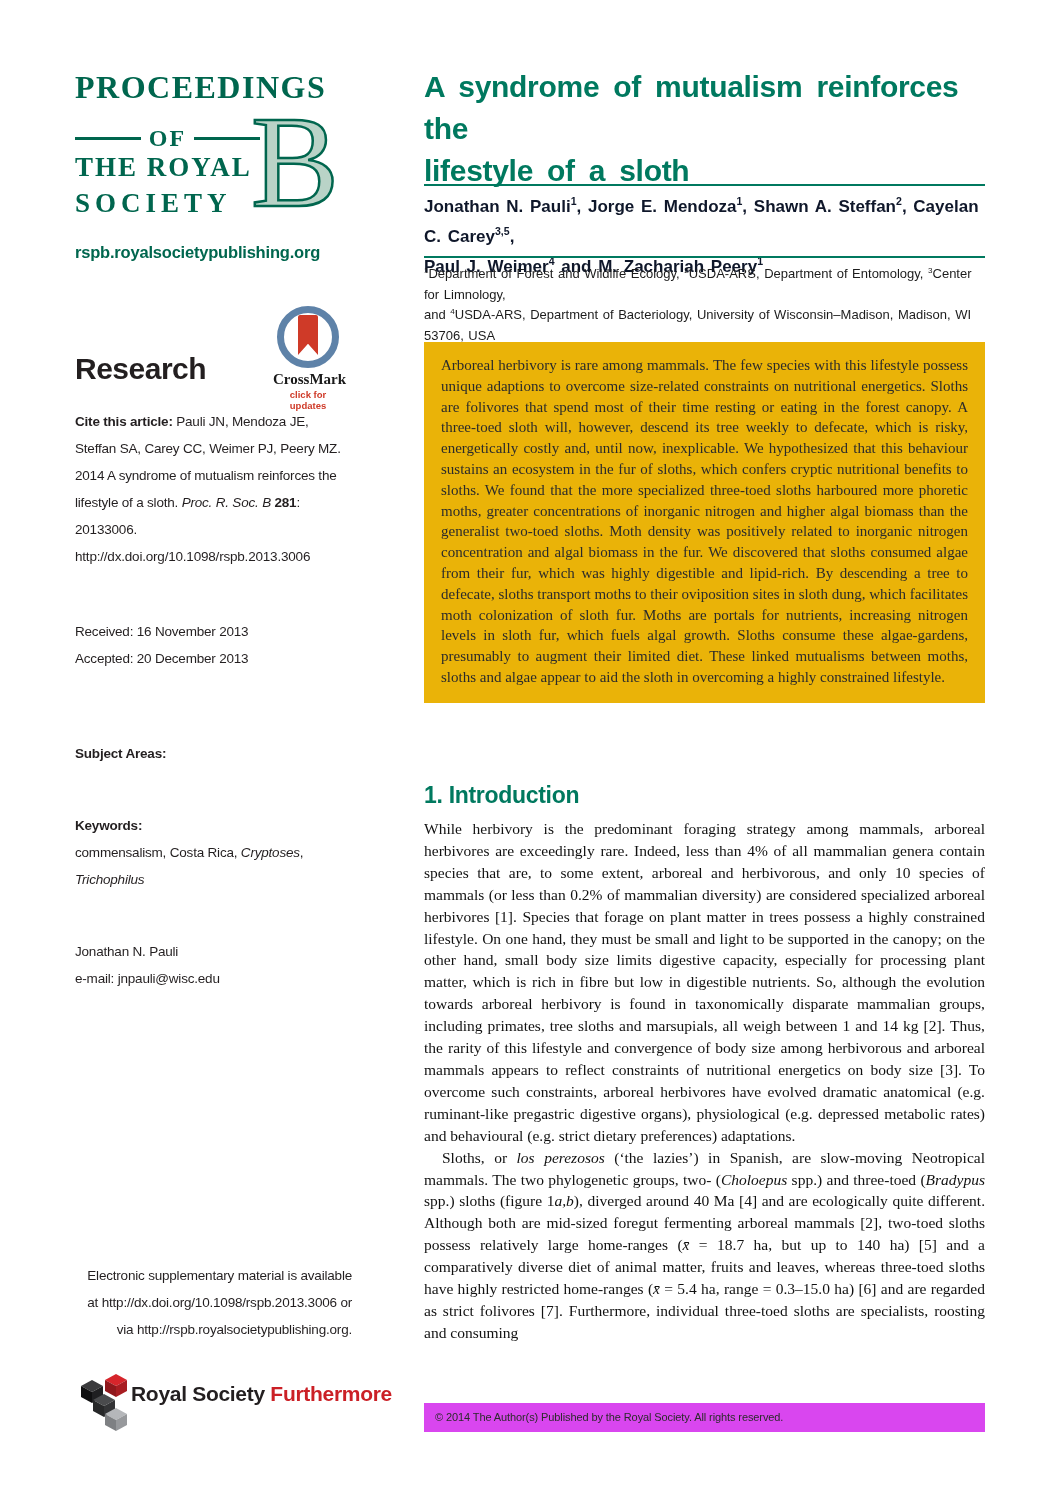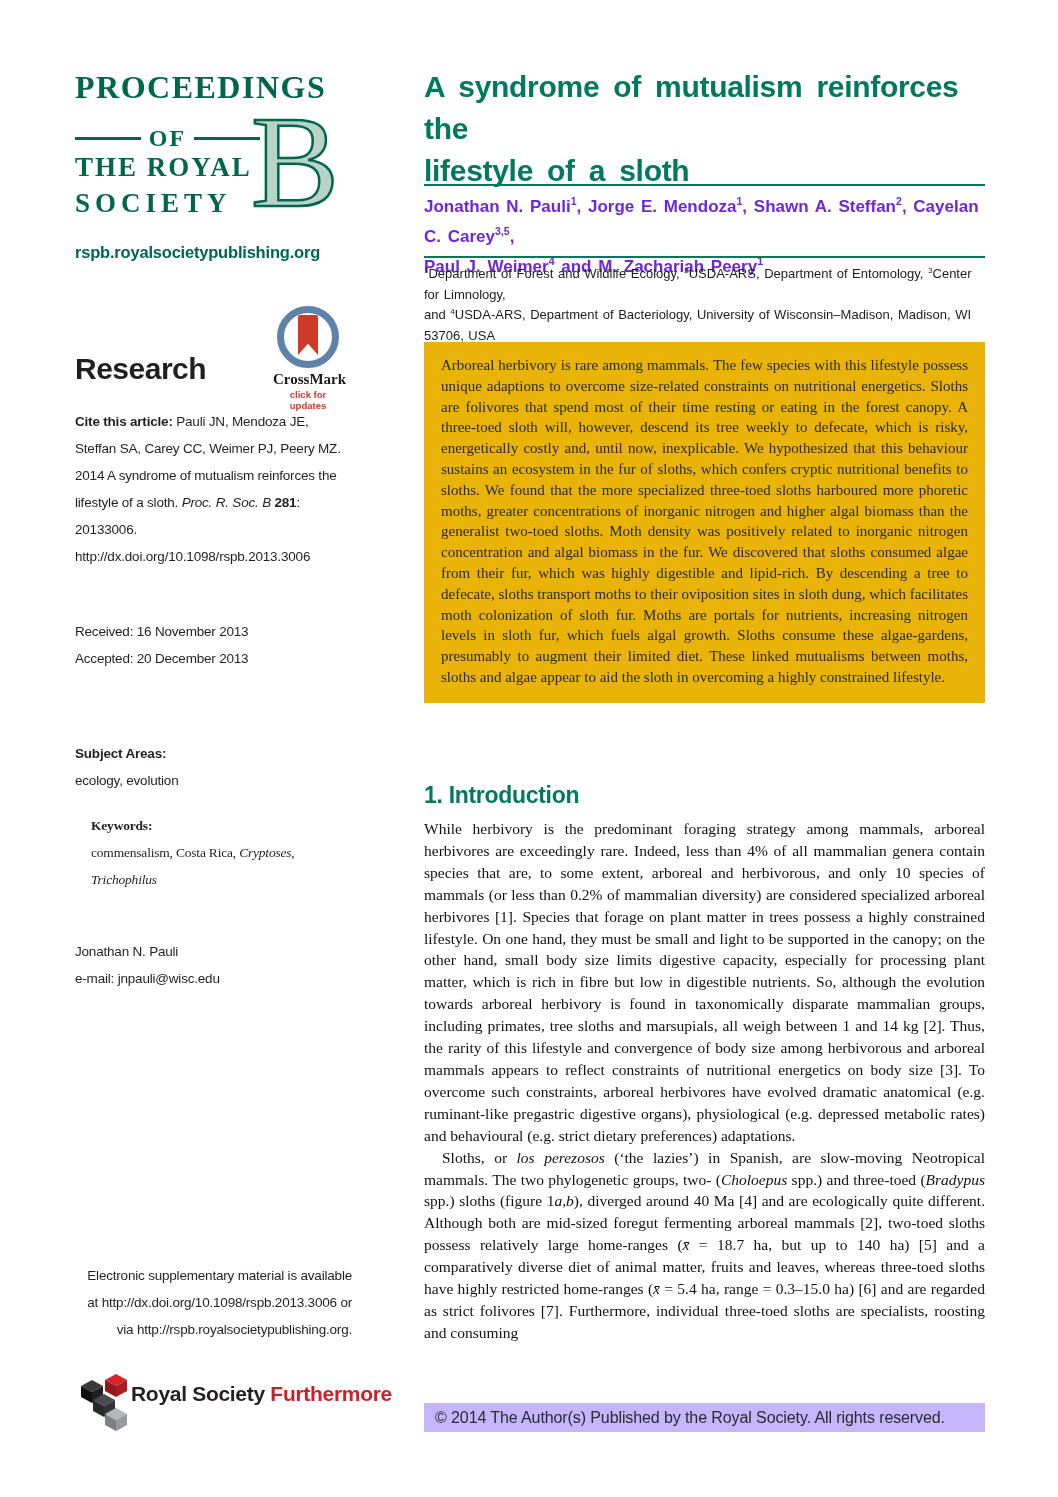--- a/index.html
+++ b/index.html
@@ -29,51 +29,51 @@
              border-radius:2px 2px 0 0;clip-path:polygon(0 0,100% 0,100% 100%,50% 72%,0 100%);}
   .cm-name{font-family:"Liberation Serif",serif;font-weight:bold;font-size:15px;margin-top:3px;color:#1a1a1a;}
   .cm-tag{font-size:9.5px;color:#cf3a28;font-weight:bold;margin-top:1px;}
 
   .sidetext{font-size:13.5px;line-height:27px;letter-spacing:-0.2px;color:#231f20;}
   .cite{position:absolute;left:0;top:408px;width:275px;}
   .cite-doi{position:absolute;left:0;top:543px;width:275px;}
   .received{position:absolute;left:0;top:618px;}
   .accepted{position:absolute;left:0;top:645px;}
   .subject{position:absolute;left:0;top:740px;width:275px;}
-  .keywords{position:absolute;left:16px;top:812px;width:275px;font-family:Liberation Serif, serif;}
+  .keywords{position:absolute;left:0;top:812px;width:275px;}
   .correspond{position:absolute;left:0;top:938px;width:275px;}
   .esm{position:absolute;left:0;top:1262px;width:277px;text-align:right;}
   .lbl{font-weight:bold;}
 
   .pub-logo{position:absolute;left:0;top:1372px;width:281px;height:62px;}
   .pub-cubes{position:absolute;left:0;top:0;}
   .pub-text{position:absolute;left:56px;top:10px;font-size:21px;font-weight:bold;letter-spacing:-0.3px;white-space:nowrap;}
   .pub-text .red{color:#cb2026;}
 
   
   .main{position:absolute;left:424px;top:0;width:561px;}
   .title{position:absolute;left:0;top:66px;width:561px;color:#00795f;font-size:30px;font-weight:bold;
          line-height:42px;word-spacing:6px;letter-spacing:-0.3px;}
   .rule{position:absolute;left:0;width:561px;height:2px;background:#00795f;}
   .rule1{top:184px;} .rule2{top:256px;}
-  .authors{position:absolute;left:0;top:192px;width:561px;color:#6d28d9;font-size:17px;font-weight:bold;
+  .authors{position:absolute;left:0;top:192px;width:561px;color:#0f172a;font-size:17px;font-weight:bold;
            line-height:30px;word-spacing:2px;}
   .affil{position:absolute;left:0;top:264px;width:561px;font-size:13px;line-height:20.5px;color:#1c1c1c;word-spacing:1px;}
 
   .abstract{position:absolute;left:0;top:342px;width:561px;box-sizing:border-box;background:#eab308;
             padding:13px 17px 15px 17px;font-family:"Liberation Serif",serif;font-size:15px;line-height:20.8px;
             text-align:justify;color:#2b2b2b;}
   .sec-head{position:absolute;left:0;top:782px;color:#00795f;font-size:23px;font-weight:bold;letter-spacing:-0.3px;}
   .bodytext{position:absolute;left:0;top:818px;width:561px;font-family:"Liberation Serif",serif;font-size:15.5px;
             line-height:21.9px;text-align:justify;color:#111;}
   .bodytext p{margin:0;}
   .bodytext p.indent{text-indent:18px;}
 
-  .footerbar{position:absolute;left:0;top:1403px;width:561px;height:29px;box-sizing:border-box;background:#c4b5fd;
-             font-size:16px;line-height:29px;padding-left:11px;color:#2b2b2b;letter-spacing:-0.1px;}
+  .footerbar{position:absolute;left:0;top:1403px;width:561px;height:29px;box-sizing:border-box;background:#d946ef;
+             font-size:11px;line-height:29px;padding-left:11px;color:#2b2b2b;letter-spacing:-0.1px;}
 </style>
 </head>
 <body>
 
 <div class="page">
 
   <div class="side">
 
     <div class="brand">
       <div class="l1">PROCEEDINGS</div>
@@ -100,21 +100,20 @@
     </div>
 
     <div class="cite sidetext"><span class="b">Cite this article:</span><span> Pauli JN, Mendoza JE, Steffan SA, Carey CC, Weimer PJ, Peery MZ. 2014 A syndrome of mutualism reinforces the lifestyle of a sloth. </span><span class="i">Proc. R. Soc. B</span><span> </span><span class="b">281</span><span>: 20133006.</span></div>
     <div class="cite-doi sidetext">http://dx.doi.org/10.1098/rspb.2013.3006</div>
 
     <div class="received sidetext">Received: 16 November 2013</div>
     <div class="accepted sidetext">Accepted: 20 December 2013</div>
 
     <div class="subject sidetext">
       <div class="lbl">Subject Areas:</div>
-      <div>ecology, evolution</div>
     </div>
 
     <div class="keywords sidetext">
       <div class="lbl">Keywords:</div>
       <div><span>commensalism, Costa Rica, </span><span class="i">Cryptoses</span><span>,</span><br><span class="i">Trichophilus</span></div>
     </div>
 
     <div class="correspond sidetext">
       <div>Jonathan N. Pauli</div>
       <div>e-mail: jnpauli@wisc.edu</div>

